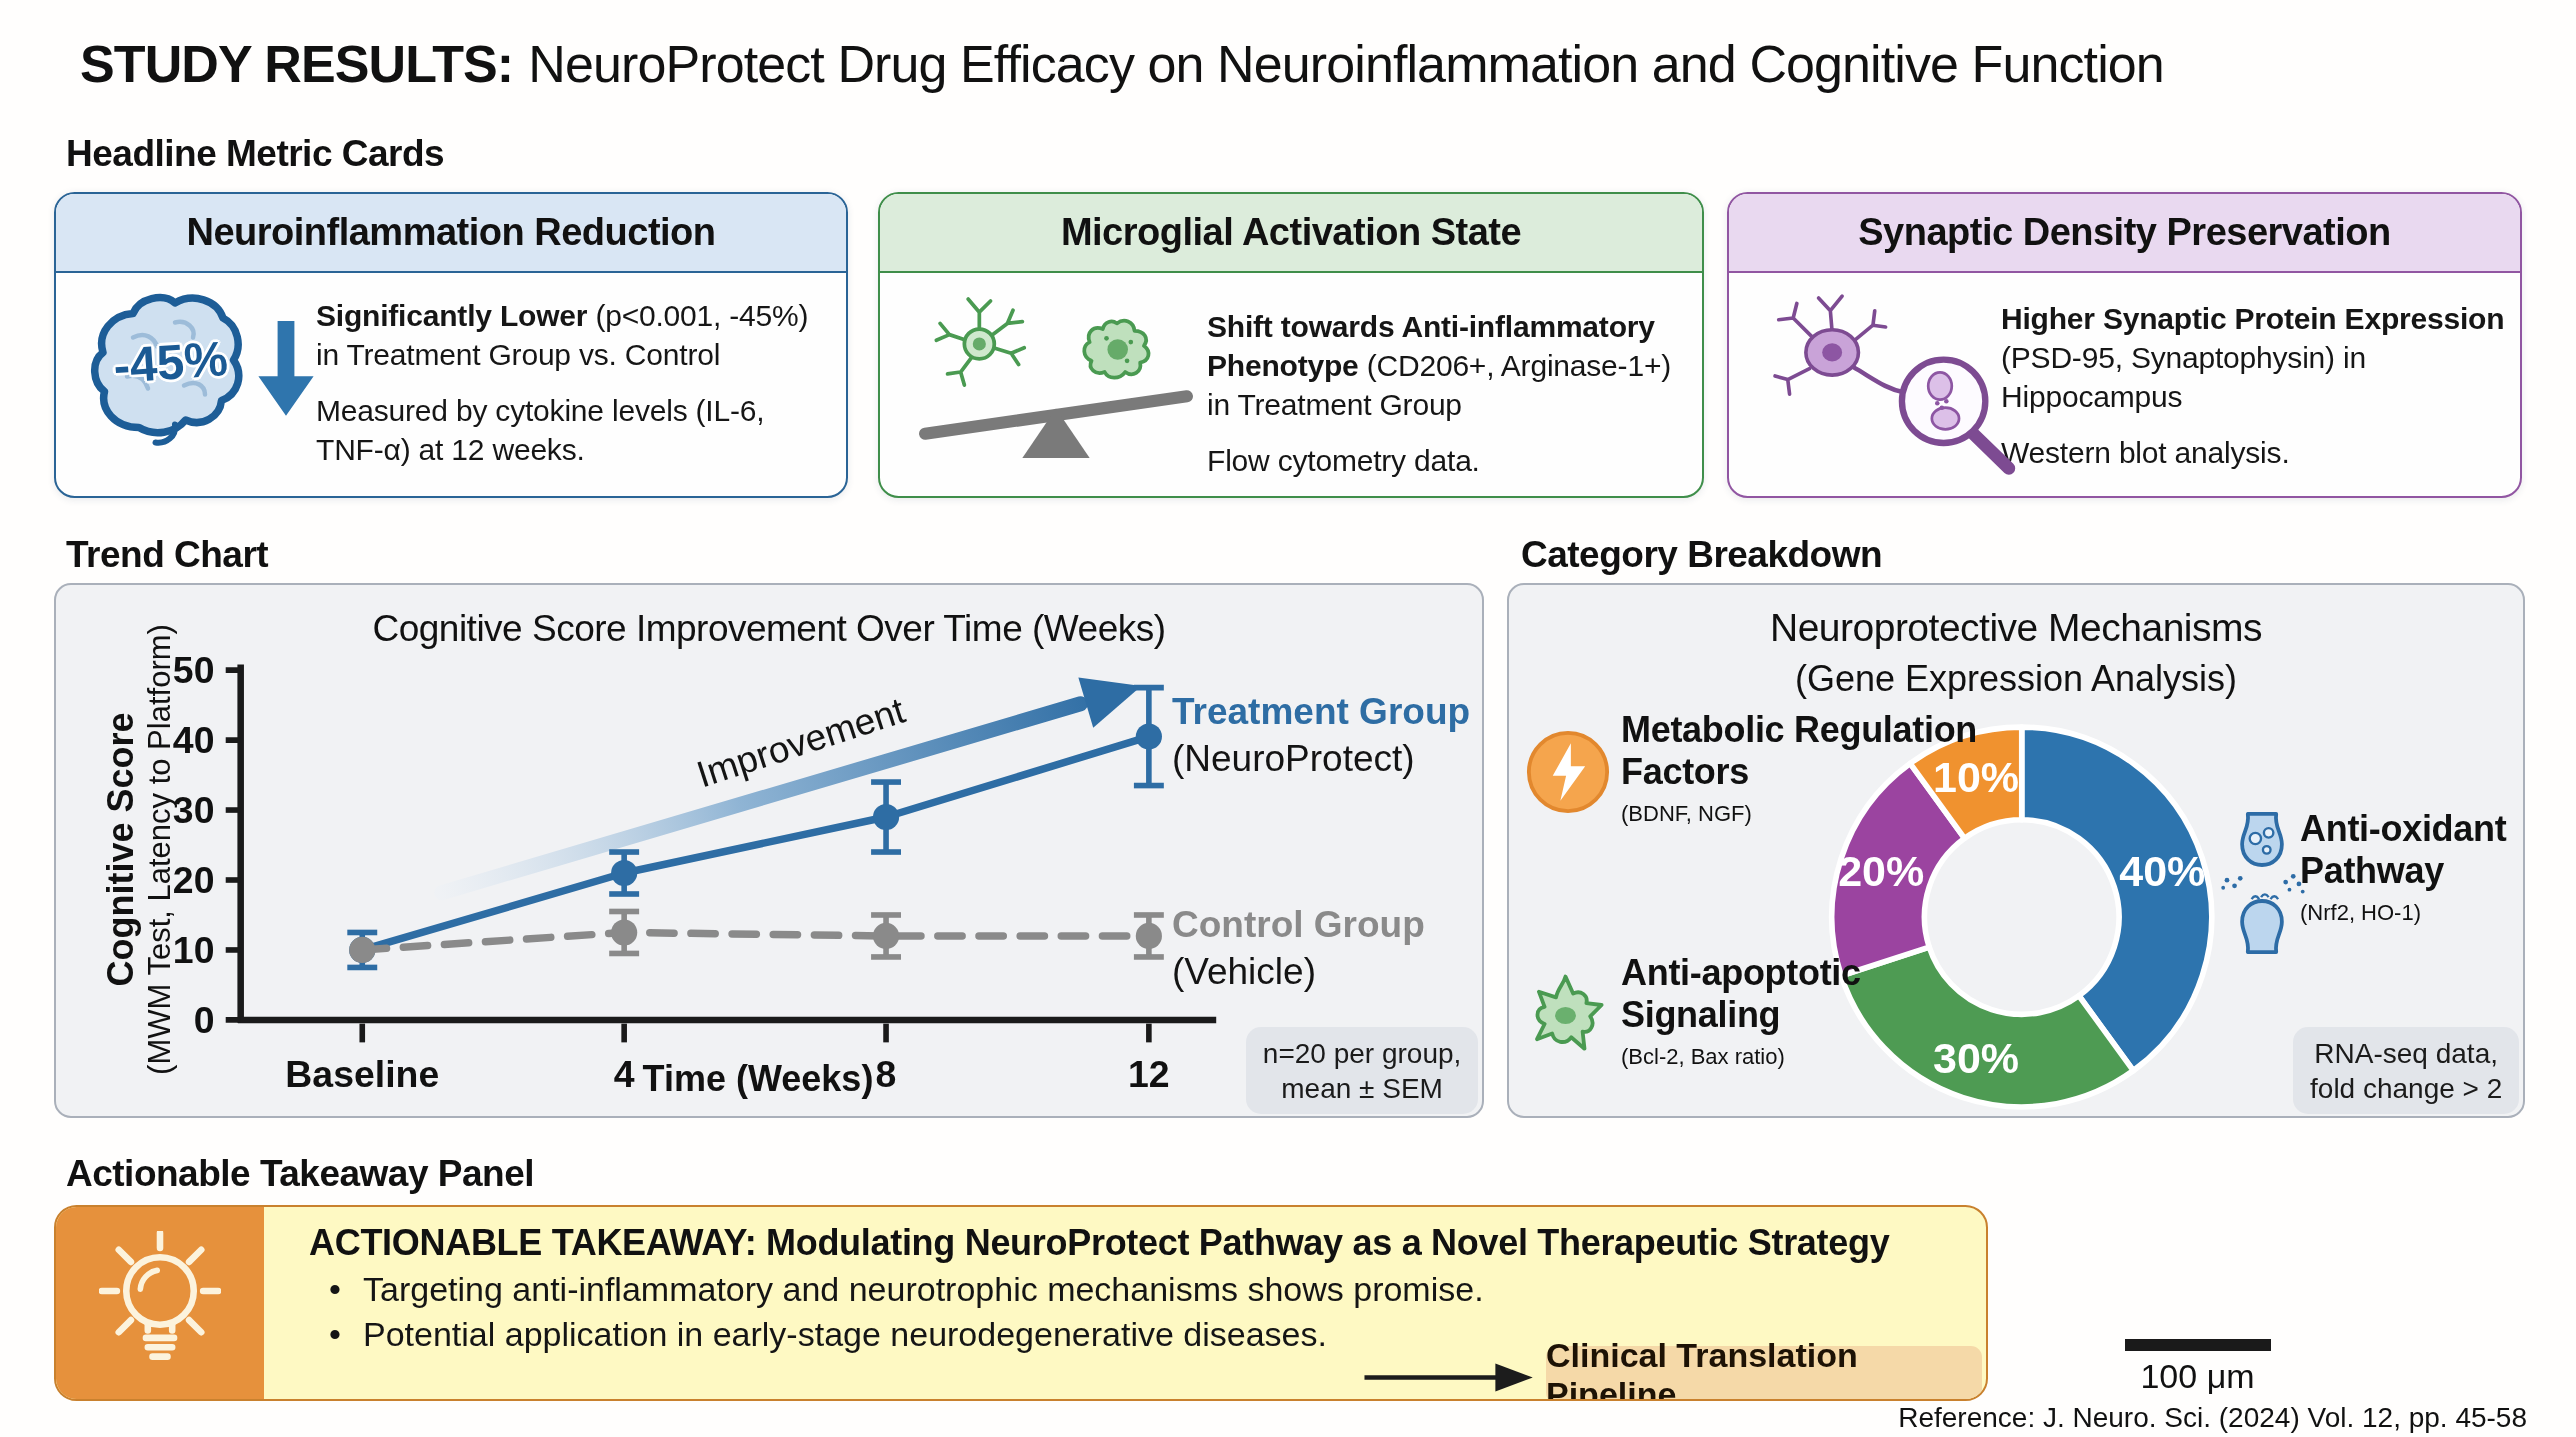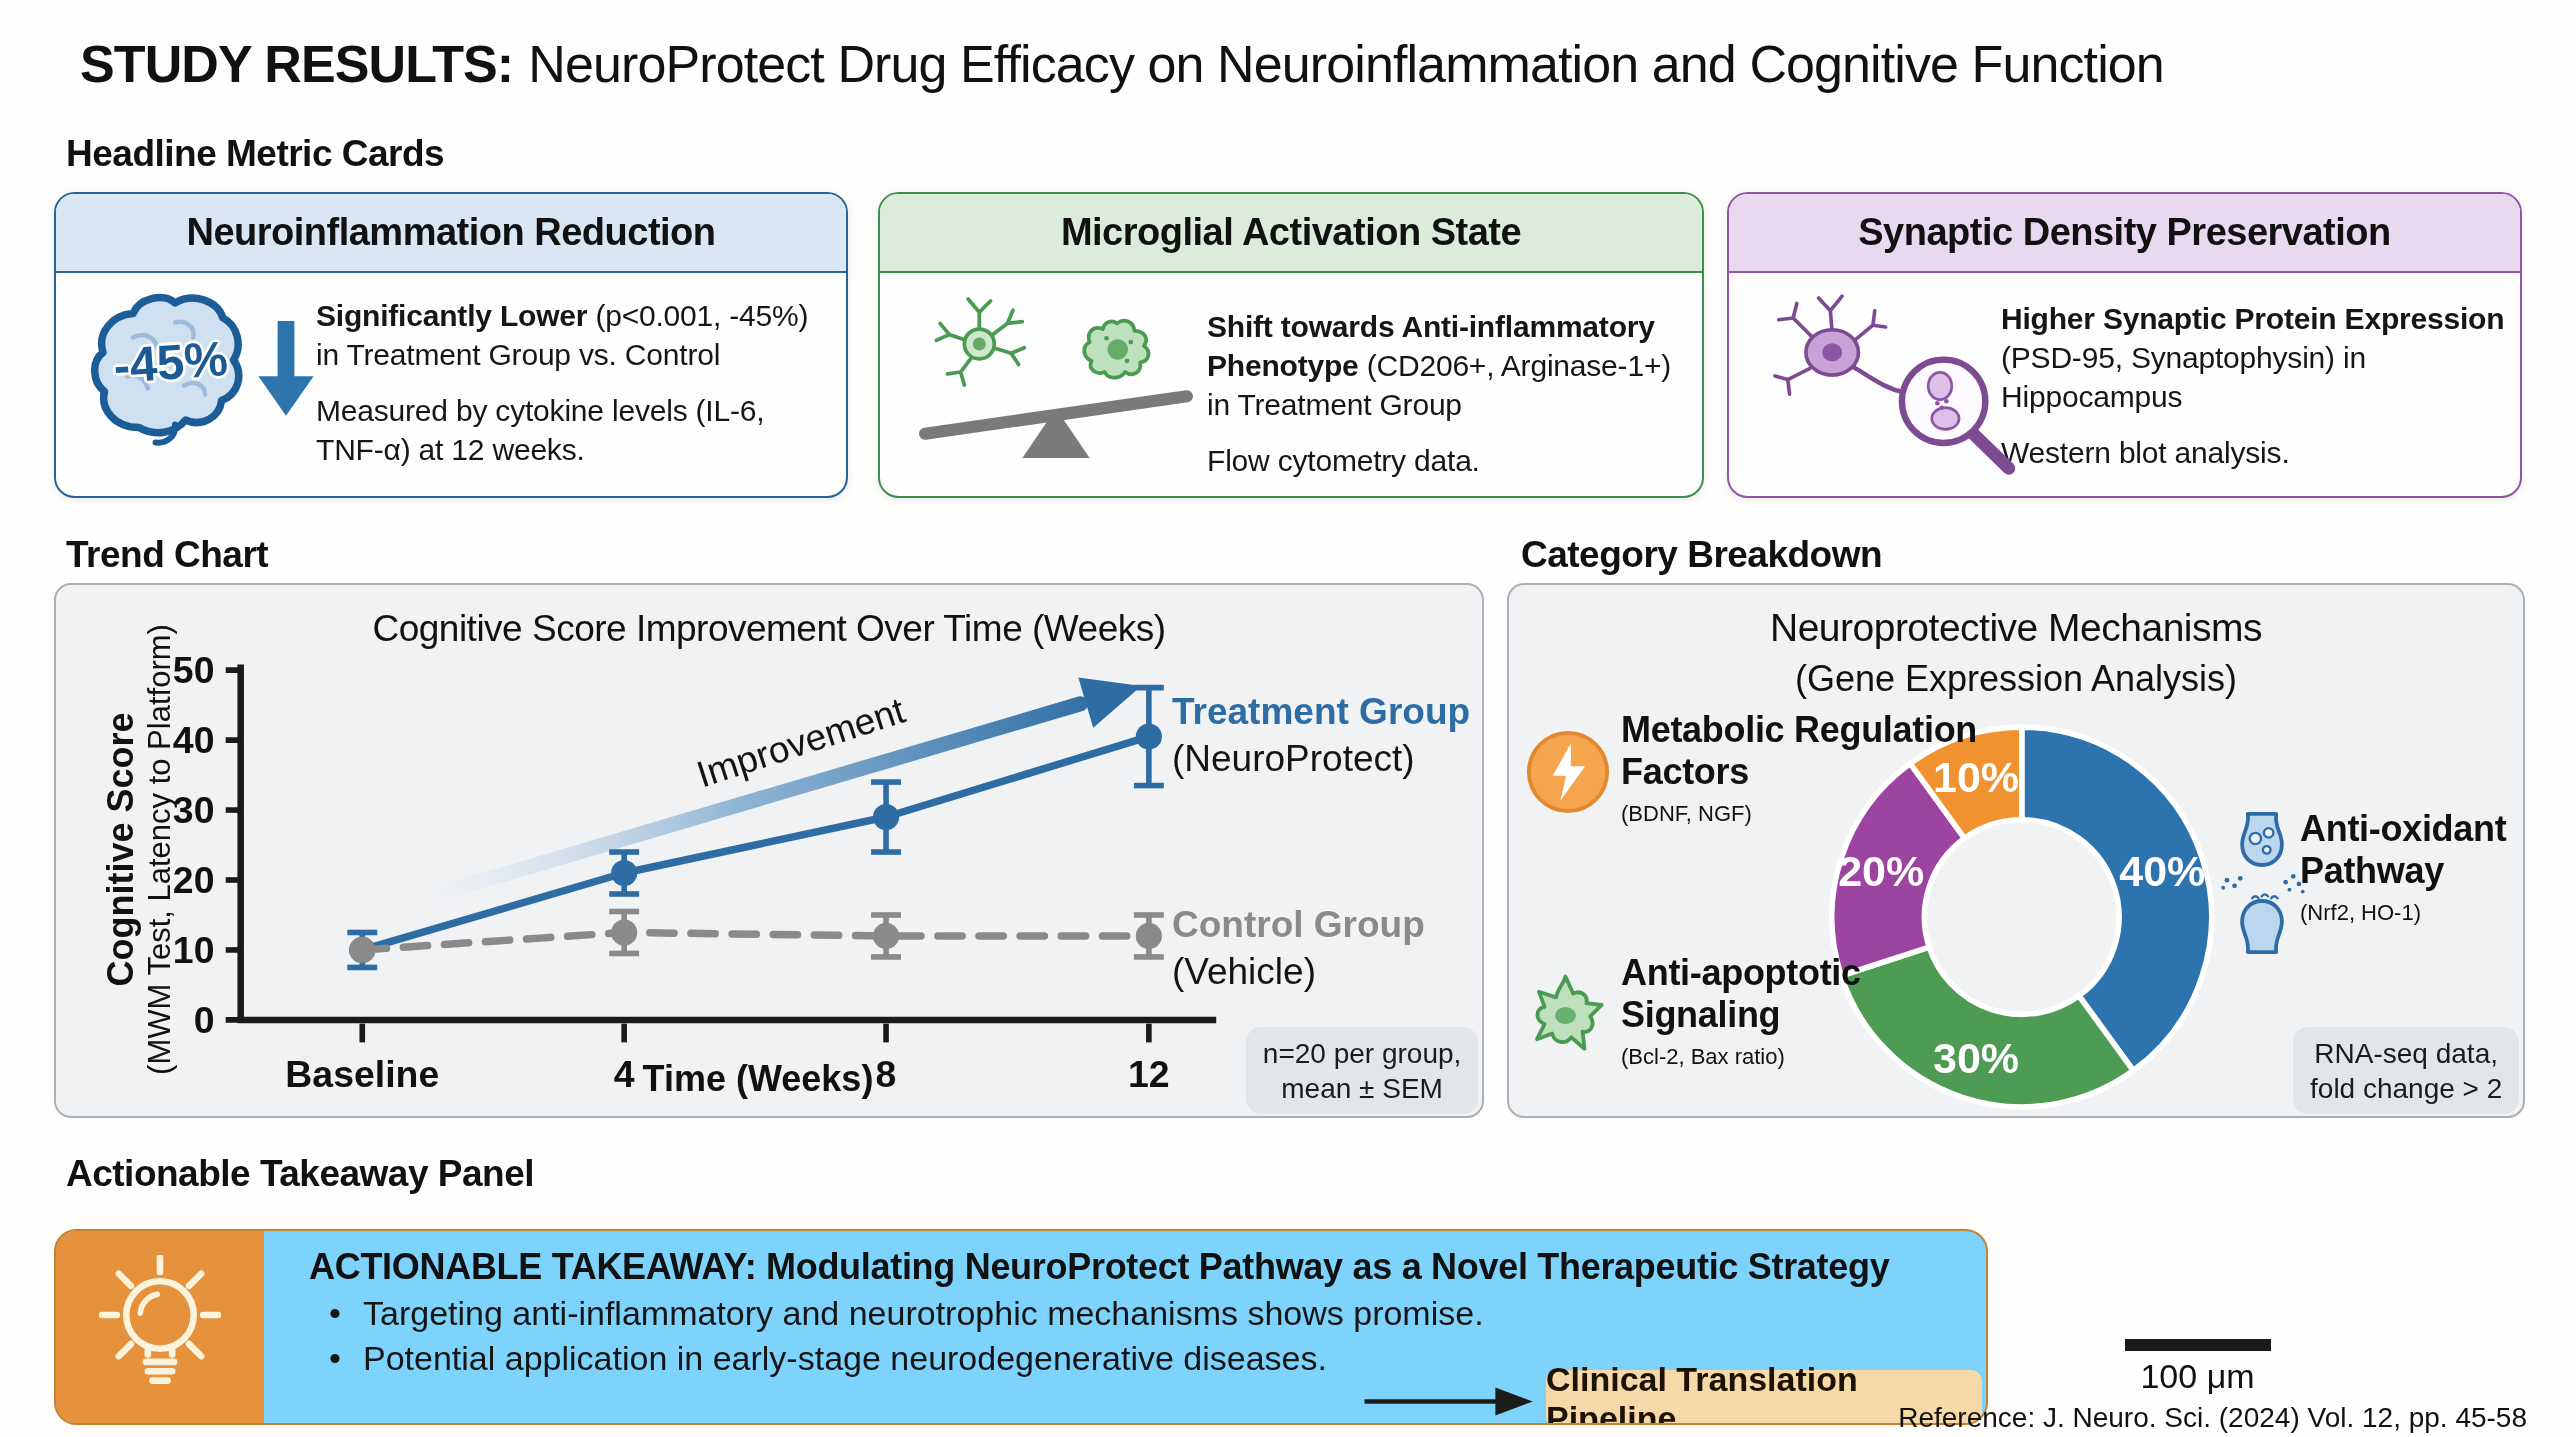--- a/index.html
+++ b/index.html
@@ -42,22 +42,22 @@
   .leg-sub{font-size:37px;line-height:47px;color:#141414;}
   .leg-t .leg-name{color:#2e6da4;}
   .leg-c .leg-name{color:#8a8a8a;}
   .improve-label{width:300px;text-align:center;font-size:37px;color:#141414;transform:rotate(-18deg);}
   .note-badge{background:#e2e5ea;border-radius:15px;text-align:center;font-size:28px;
               line-height:35px;padding:8.4px 17px;color:#1b1b1b;}
   
   .cat-lab .l1{font-size:36px;font-weight:bold;line-height:42px;letter-spacing:-0.3px;}
   .cat-lab .l2{font-size:22px;line-height:42px;}
   
-  .takeaway{background:#7dd3fc;border:2.8px solid #c9812e;border-radius:22.5px;
-            box-sizing:border-box;overflow:hidden;margin-top:24px;}
+  .takeaway{background:#fef9c3;border:2.8px solid #c9812e;border-radius:22.5px;
+            box-sizing:border-box;overflow:hidden;}
   .tk-side{left:0;top:0;bottom:0;width:208px;background:#e6913c;}
   .tk-head{left:253px;top:15px;font-size:36px;font-weight:bold;letter-spacing:-0.3px;}
   .tk-list{left:273px;top:60px;margin:0;padding:0;list-style:none;}
   .tk-list li{position:relative;font-size:34px;line-height:45px;padding-left:34px;color:#151515;}
   .tk-list li::before{content:"•";position:absolute;left:0;top:0;}
   .pipe-badge{background:#f5d9a8;border-radius:11.2px;display:flex;align-items:center;
               justify-content:center;font-size:34px;font-weight:bold;color:#1d1205;}
   
   .scalebar{background:#1a1a1a;}
   .scale-label{text-align:center;font-size:34px;}

